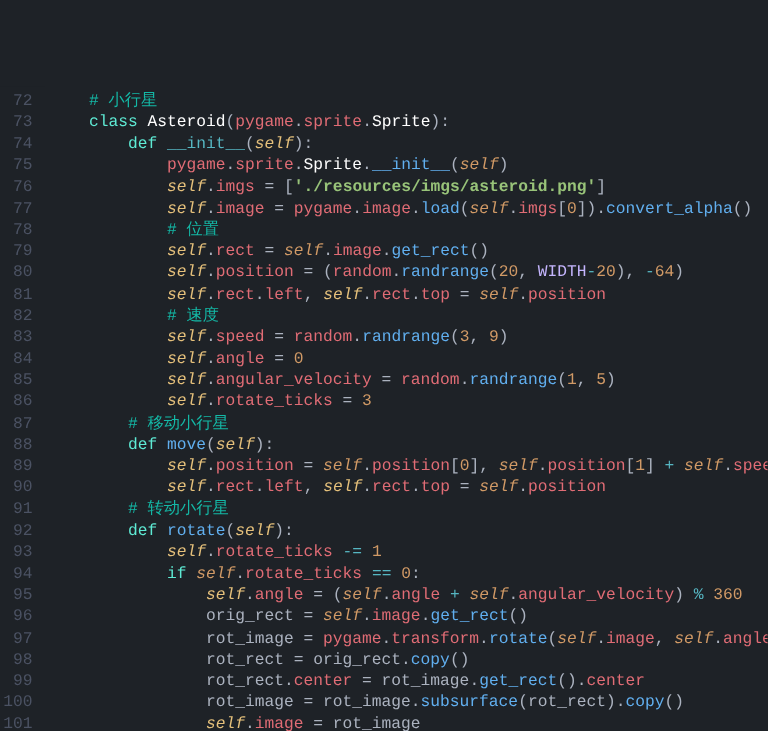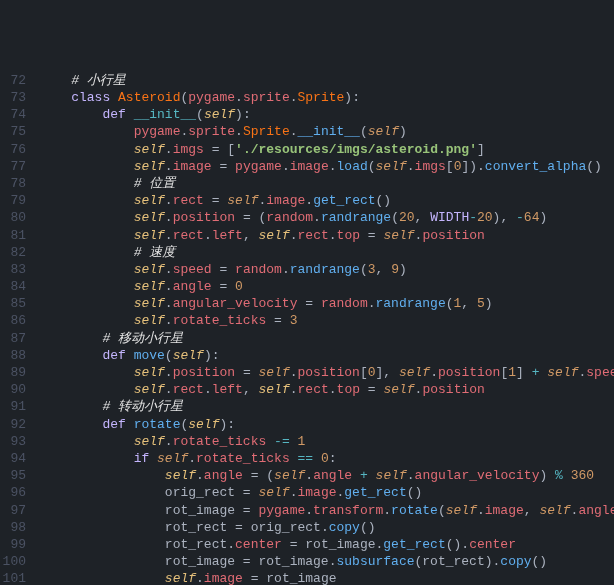--- a/index.html
+++ b/index.html
@@ -25,23 +25,23 @@
     padding: 3px 10px 0 0;
     user-select: none;
     min-width: 36px;
   }
   .gutter div { height: 17.2px; }
   .code {
     padding: 3px 0 0 4px;
     flex: 1;
   }
   .line { height: 17.2px; }
-  .c-comment { color: #e5e5e5; font-style: italic; }
-  .c-keyword { color: #c4b5fd; text-align: center; }
-  .c-class   { color: #f97316; }
+  .c-comment { color: #14b8a6; }
+  .c-keyword { color: #5eead4; text-align: center; }
+  .c-class   { color: #ffffff; }
   .c-func    { color: #61afef; }
   .c-self    { color: #e5c07b; font-style: italic; }
   .c-param   { color: #d19a66; font-style: italic; }
   .c-prop    { color: #e06c75; }
   .c-punct   { color: #abb2bf; }
   .c-op      { color: #56b6c2; }
   .c-string  { color: #98c379; font-weight: bold; }
   .c-num     { color: #d19a66; }
   .c-const   { color: #c4b5fd; }
   .c-special { color: #56b6c2; }

